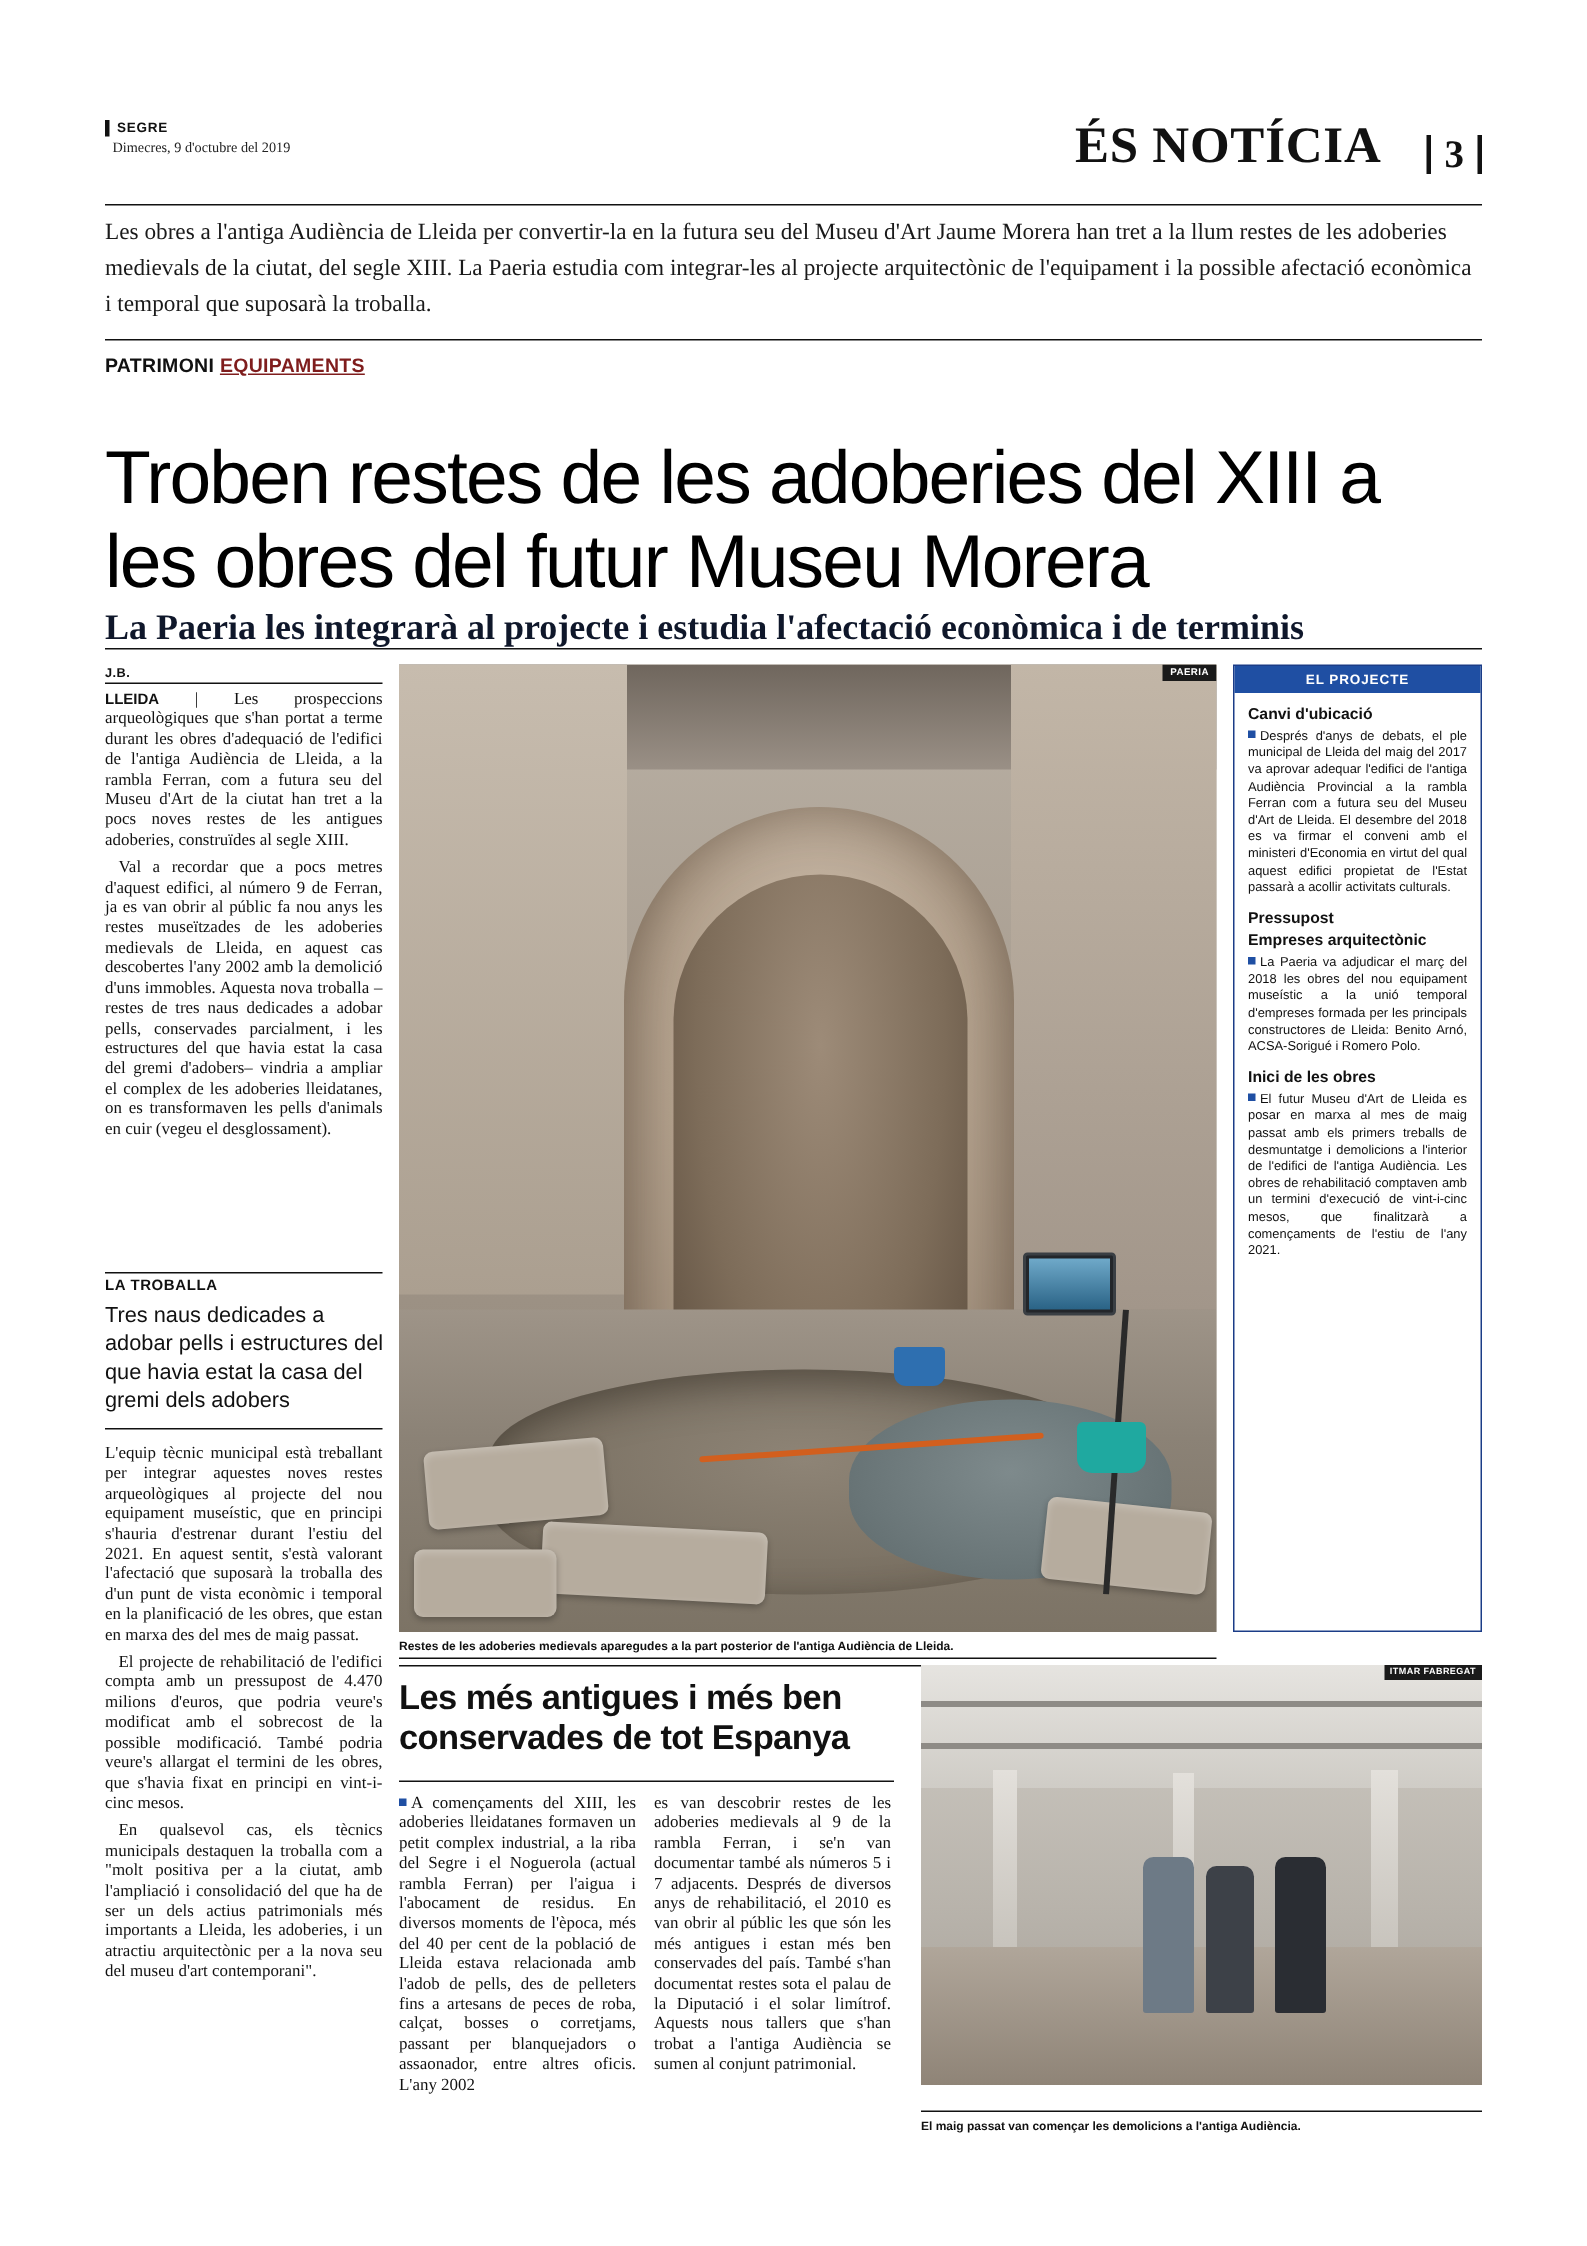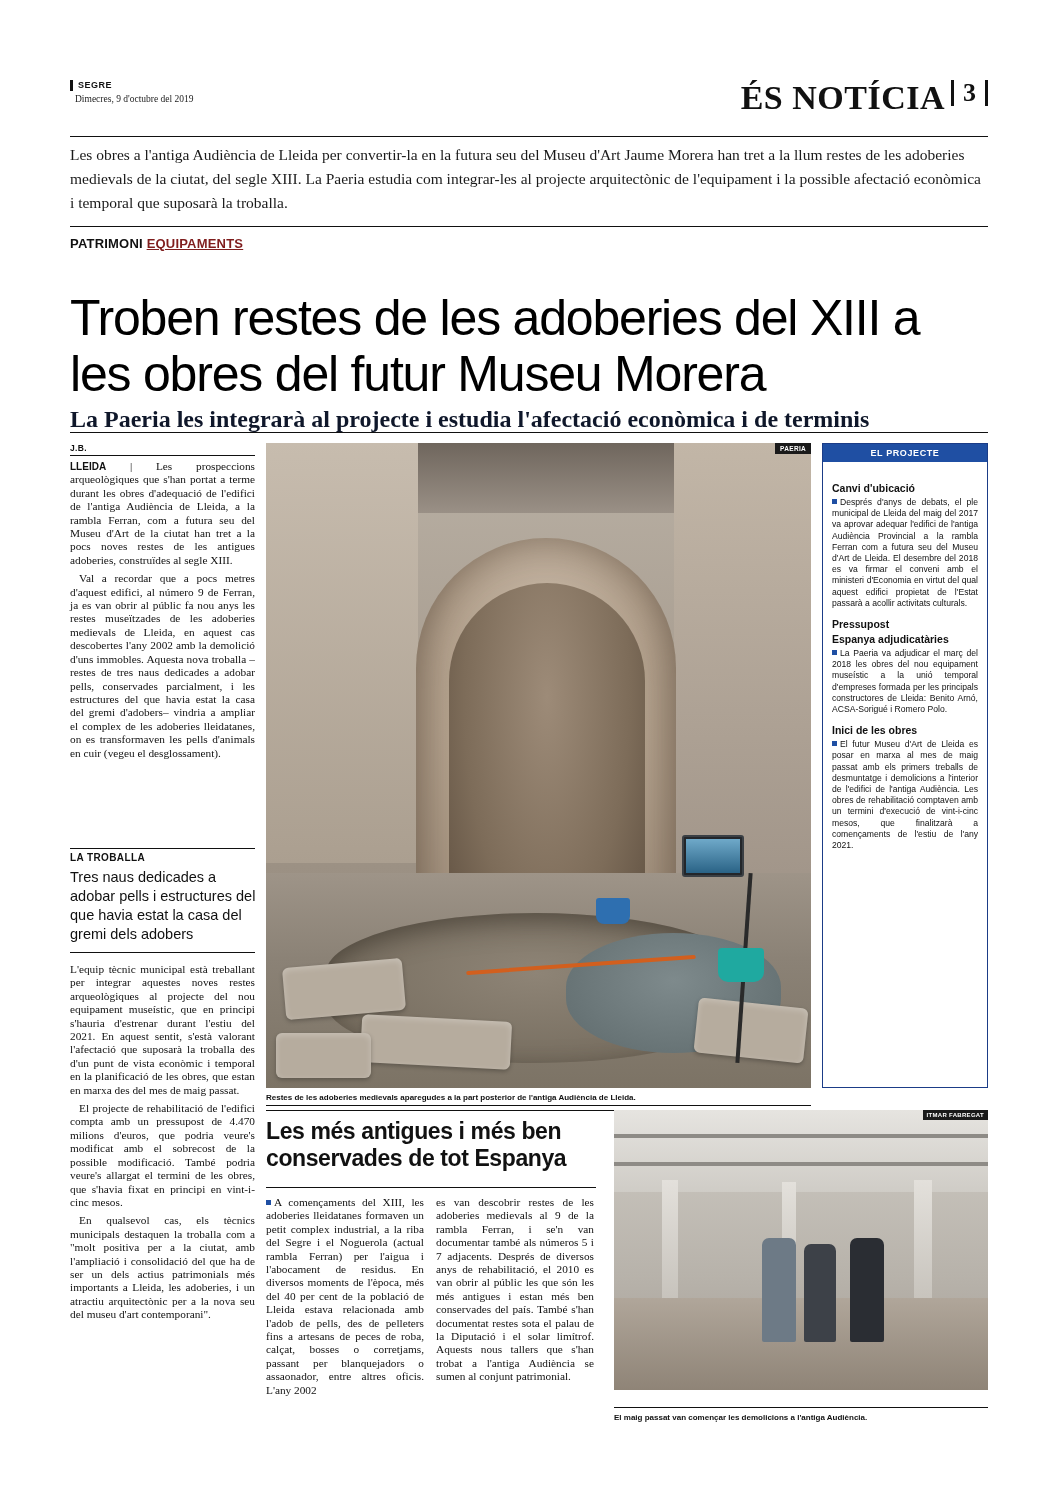--- a/index.html
+++ b/index.html
@@ -32,21 +32,21 @@
   .brand {
     font-family: "Liberation Sans", sans-serif;
     font-weight: bold; font-size: 9px; letter-spacing: 0.5px;
     border-left: 3px solid #111; padding-left: 5px;
     line-height: 11px;
   }
   .issue-date {
     font-family: "Liberation Serif", serif;
     font-size: 9.5px; color: #222; padding-left: 5px; line-height: 12px;
   }
-  .masthead-right { display: flex; align-items: flex-start; gap: 6px; }
+  .masthead-right { display: flex; align-items: flex-end; gap: 30px; }
   .section-title {
     font-family: "Liberation Serif", serif;
     font-weight: bold; font-size: 34px; letter-spacing: 0.5px;
     color: #111; line-height: 36px;
   }
   .page-number-wrap { display: flex; align-items: center; gap: 9px; }
   .rule-v { width: 3px; height: 26px; background: #111; display: inline-block; }
   .page-number {
     font-family: "Liberation Serif", serif;
     font-weight: bold; font-size: 26px; color: #111; line-height: 26px;
@@ -191,21 +191,21 @@
     position: absolute; left: 822px; top: 443px; width: 166px; height: 645px;
     border: 1px solid #1b3c87;
     background: #fff;
   }
   .box-head {
     background: #1f4fa3; color: #fff;
     font-family: "Liberation Sans", sans-serif;
     font-weight: bold; font-size: 9px; letter-spacing: 0.6px;
     text-align: center; padding: 4px 0 3px; line-height: 11px;
   }
-  .box-body { padding: 20px 9px 6px 9px; }
+  .box-body { padding: 8px 9px 6px 9px; }
   .box-h {
     font-family: "Liberation Sans", sans-serif;
     font-weight: bold; font-size: 10.5px; color: #111;
     margin: 0 0 3px 0;
   }
   .box-h + .box-p { margin-top: 0; }
   .box-p {
     font-family: "Liberation Sans", sans-serif;
     font-size: 8.6px; line-height: 11.2px; text-align: justify; color: #111;
     margin: 0 0 9px 0;
@@ -334,21 +334,21 @@
   <div class="hr-thin" id="hr-capt-main"></div>
 
   <div class="box">
     <div class="box-head">EL PROJECTE</div>
     <div class="box-body">
       <div class="box-h">Canvi d'ubicació</div>
       <p class="box-p"><span class="sq"></span><span>Després d'anys de debats, el ple municipal de Lleida del maig del 2017 va aprovar adequar l'edifici de l'antiga Audiència Provincial a la rambla Ferran com a futura seu del Museu d'Art de Lleida. El desembre del 2018 es va firmar el conveni amb el ministeri d'Economia en virtut del qual aquest edifici propietat de l'Estat passarà a acollir activitats culturals.</span></p>
 
       <div class="box-h">Pressupost</div>
 
-      <div class="box-h">Espanya adjudicatàries</div>
+      <div class="box-h">Empreses arquitectònic</div>
       <p class="box-p"><span class="sq"></span><span>La Paeria va adjudicar el març del 2018 les obres del nou equipament museístic a la unió temporal d'empreses formada per les principals constructores de Lleida: Benito Arnó, ACSA-Sorigué i Romero Polo.</span></p>
 
       <div class="box-h">Inici de les obres</div>
       <p class="box-p"><span class="sq"></span><span>El futur Museu d'Art de Lleida es posar en marxa al mes de maig passat amb els primers treballs de desmuntatge i demolicions a l'interior de l'edifici de l'antiga Audiència. Les obres de rehabilitació comptaven amb un termini d'execució de vint-i-cinc mesos, que finalitzarà a començaments de l'estiu de l'any 2021.</span></p>
     </div>
   </div>
 
   <div class="hr-thin" id="hr-lower"></div>
   <div class="feat-title">Les més antigues i més ben conservades de tot Espanya</div>
   <div class="hr-thin" id="hr-feat"></div>

